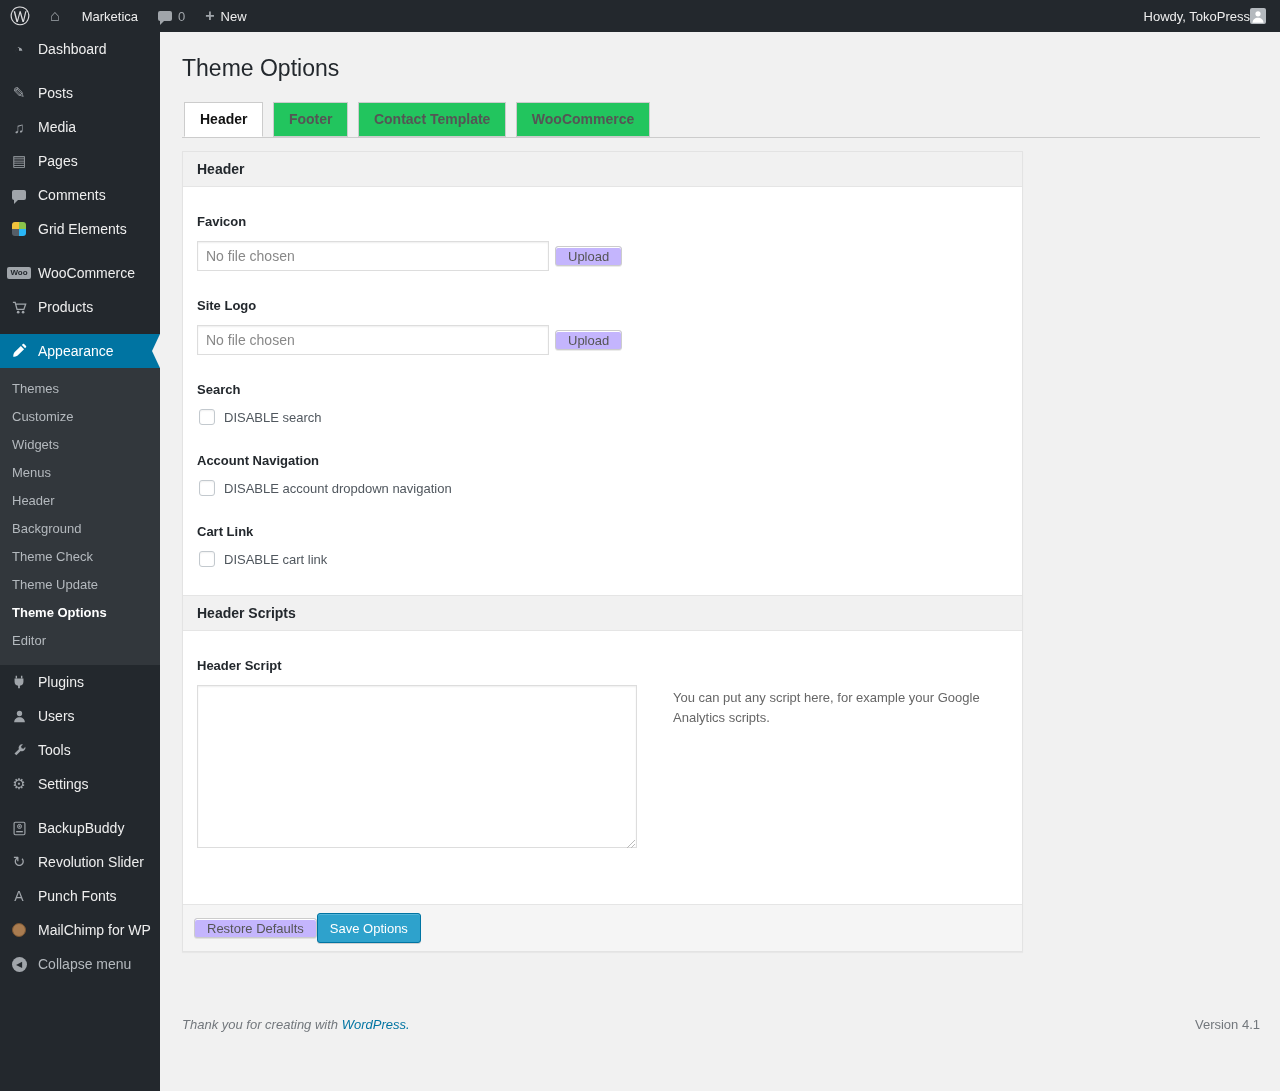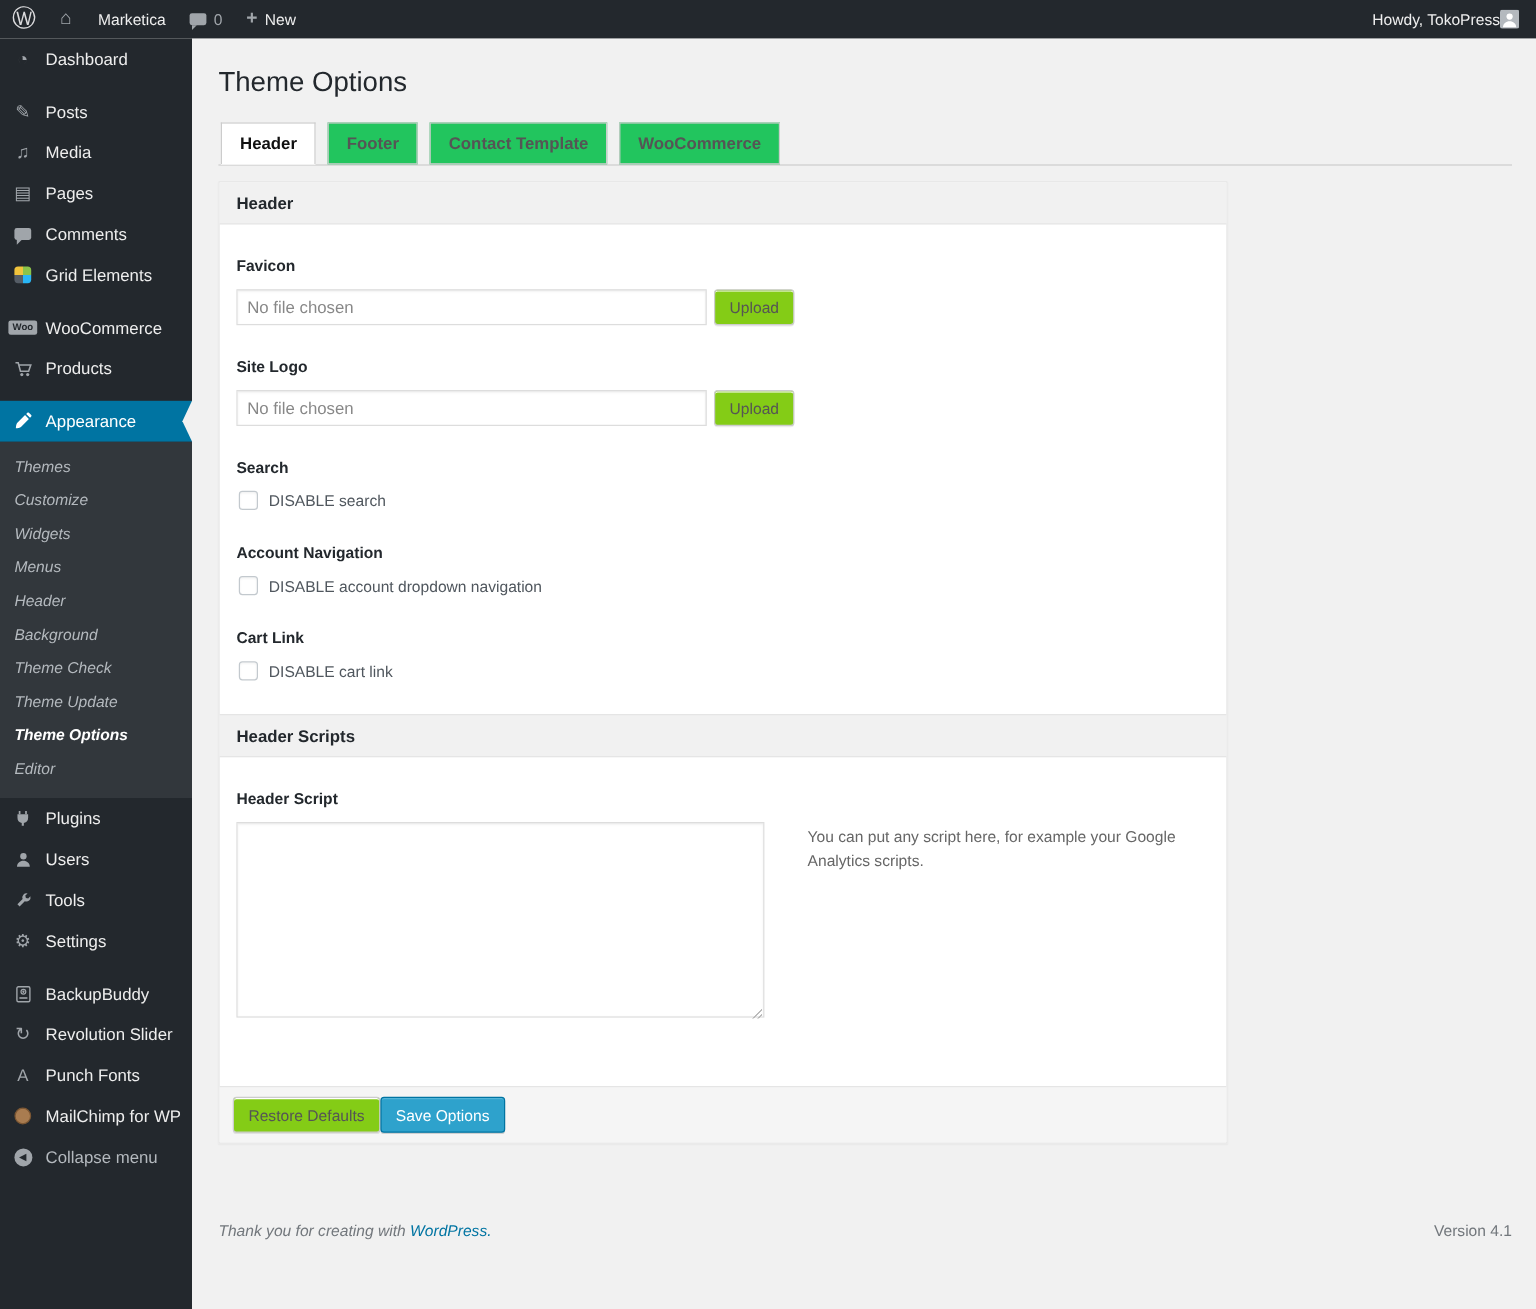--- a/index.html
+++ b/index.html
@@ -43,21 +43,21 @@
   }
   .mi-icon svg { display:block; }
   .menu-item.active-top {
     background:#0074a2; color:#fff; position:relative;
   }
   .menu-item.active-top .mi-icon { color:#fff; }
   .menu-item.active-top::after {
     content:''; position:absolute; right:0; top:50%; margin-top:-17px;
     border:17px solid transparent; border-right:8px solid #f1f1f1; border-left-width:0;
   }
-  .submenu { background:#32373c; padding:7px 0 10px;font-style:italic; }
+  .submenu { background:#32373c; padding:7px 0 10px; }
   .submenu-item {
     padding:7px 12px; font-size:13px; color:#b4b9be; cursor:pointer; line-height:14px;
   }
   .submenu-item.active-sub { color:#fff; font-weight:700; }
   .woo-badge {
     background:#a0a5aa; color:#23282d; font-size:8px; font-weight:700;
     padding:2px 3px; border-radius:2px; line-height:1;
   }
   .grid-icon { width:14px; height:14px; border-radius:3px;
     background:conic-gradient(#8bc34a 0 25%, #29b6f6 0 50%, #555d66 0 75%, #f0c33c 0 100%); }
@@ -89,28 +89,28 @@
   .section-bar {
     background:#f1f1f1; border-bottom:1px solid #e5e5e5; padding:9px 14px;
     font-size:14px; font-weight:600; color:#23282d;
   }
   .section-bar + .panel-block { border-top:none; }
   .panel-block .section-bar { border-top:1px solid #e5e5e5; }
 
   .field-label { display:block; font-size:13px; font-weight:700; color:#23282d; margin:27px 14px 12px; }
   .upload-row { display:flex; align-items:center; gap:6px; margin:0 14px 24px; }
   .text-input {
-    width:392px; height:30px; padding:12px 8px; font-size:14px; color:#32373c;
+    width:352px; height:30px; padding:12px 8px; font-size:14px; color:#32373c;
     border:1px solid #ddd; background:#fff; box-shadow:inset 0 1px 2px rgba(0,0,0,.07);
     font-family:"Liberation Sans", sans-serif; outline:none;
   }
   .text-input::placeholder { color:#888; opacity:1; }
   .button {
-    height:30px; padding:0 12px; font-size:13px; color:#555; cursor:pointer;
-    background:#84cc16; border:1px solid #ccc; border-radius:3px;
+    height:20px; padding:0 12px; font-size:13px; color:#555; cursor:pointer;
+    background:#c4b5fd; border:1px solid #ccc; border-radius:3px;
     box-shadow:inset 0 1px 0 #fff, 0 1px 0 rgba(0,0,0,.08);
     font-family:"Liberation Sans", sans-serif;
   }
   .checkbox-row { display:flex; align-items:center; margin:0 14px 28px 16px; font-size:13px; color:#50575e; }
   .wp-checkbox {
     appearance:none; -webkit-appearance:none; width:16px; height:16px; margin:0 9px 0 0;
     border:1px solid #c3c9ce; border-radius:3px; background:#fff;
     box-shadow:inset 0 1px 2px rgba(0,0,0,.06); cursor:pointer;
   }
   .script-row { display:flex; align-items:flex-start; margin:0 14px 52px;gap:20px; }

